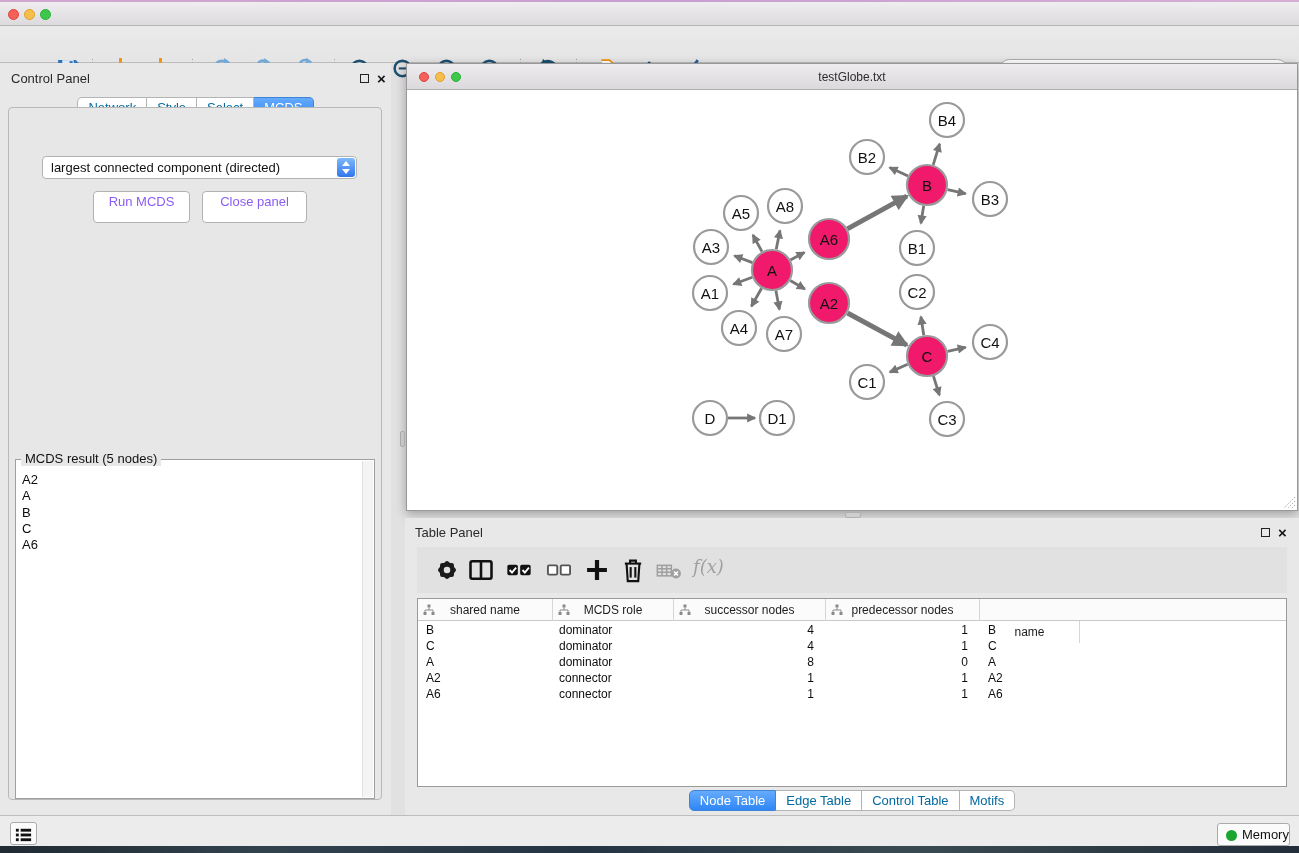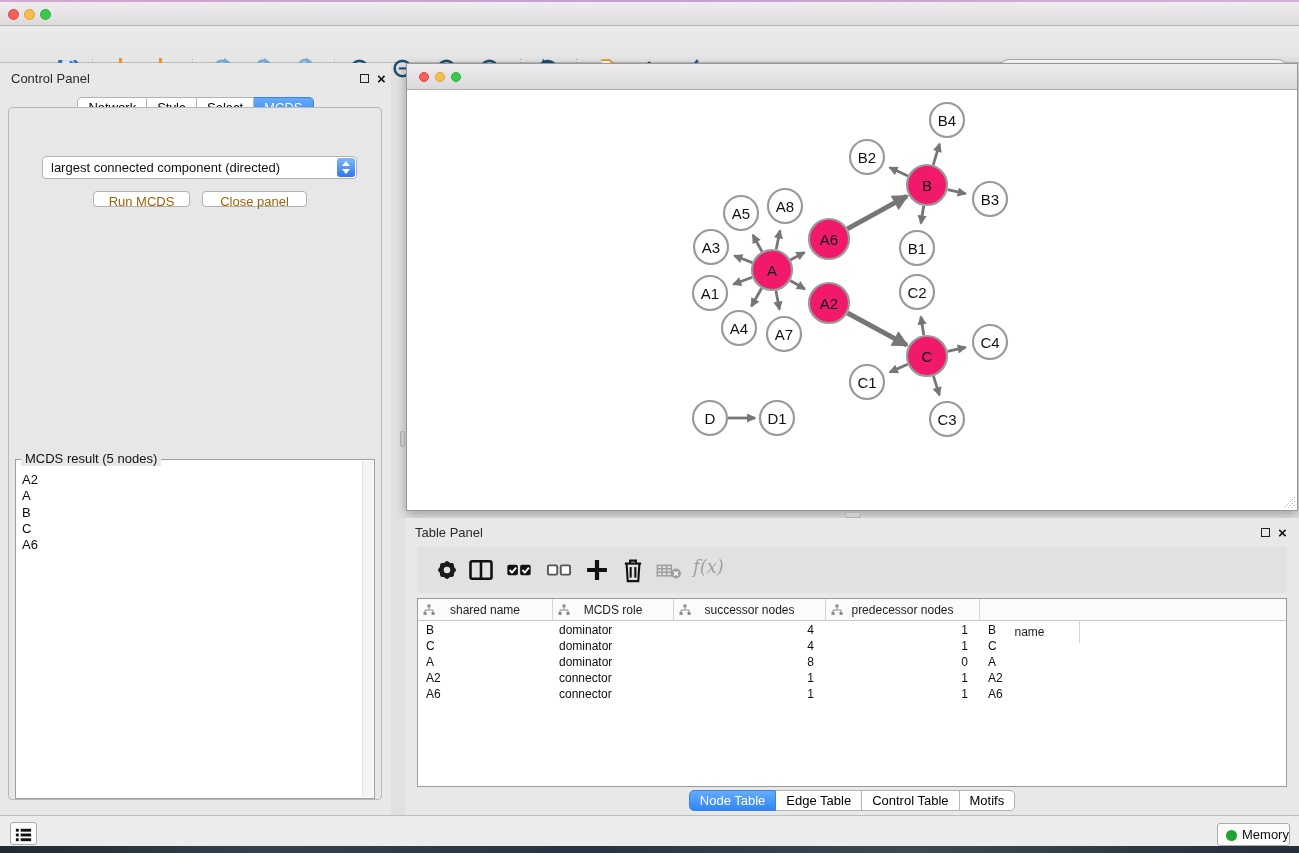--- a/index.html
+++ b/index.html
@@ -33,40 +33,40 @@
   .searchbox input { position:absolute; left:24px; top:1px; width:255px; height:17px;
     border:none; outline:none; font-size:12px; background:transparent; }
   
   .control-panel { position:absolute; left:0; top:63px; width:391px; height:752px;
     background:#e9e8e9; }
   .panel-title { position:absolute; left:11px; top:8px; font-size:13px; color:#2a2a2a; }
   .float-ic { position:absolute; width:9px; height:9px; border:1.5px solid #222; background:transparent; }
   .close-ic { position:absolute; font-size:15px; font-weight:900; color:#141414; line-height:12px; }
   .tabbar { display:flex; justify-content:center; }
   .tab { background:#fff; border:1px solid #b4b4b4; border-left:none;
-    padding:2px 10px; font-size:13px; height:21px; color:#000000; white-space:nowrap; }
+    padding:2px 10px; font-size:13px; height:21px; color:#0369a1; white-space:nowrap; }
   .tab:first-child { border-left:1px solid #b4b4b4; border-radius:5px 0 0 5px; }
   .tab:last-child { border-radius:0 5px 5px 0; }
   .tab.active { background:linear-gradient(#66abfc,#2f86f6); color:#fff; border-color:#3f83d6; }
   .cp-tabs { position:absolute; left:0; top:34px; width:100%; }
   .cp-content { position:absolute; left:8px; top:44px; width:374px; height:693px;
     border:1px solid #b8b8b8; border-radius:4px; background:#e8e7e8; }
   .opt-label { position:absolute; left:0; top:26px; width:100%; text-align:center;
     font-size:13px; color:#151515; }
   .dropdown { position:absolute; left:33px; top:48px; width:315px; height:23px;
     background:#fff; border:1px solid #b2b2b2; border-radius:4px; }
   .dropdown .dd-text { position:absolute; left:8px; top:3px; font-size:13px; color:#111; }
   .dd-stepper { position:absolute; right:1px; top:1px; width:18px; height:19px;
     border-radius:3px; background:linear-gradient(#7db9fa,#3276ee); }
   .dd-up { position:absolute; left:5px; top:3px; width:0; height:0;
     border-left:4px solid transparent; border-right:4px solid transparent; border-bottom:5px solid #fff; }
   .dd-down { position:absolute; left:5px; bottom:3px; width:0; height:0;
     border-left:4px solid transparent; border-right:4px solid transparent; border-top:5px solid #fff; }
-  .btn { position:absolute; height:16px; background:#fff; border:1px solid #b2b2b2;
-    border-radius:4px; font-size:13px; color:#a16207; text-align:center; line-height:19px; }
+  .btn { position:absolute; height:32px; background:#fff; border:1px solid #b2b2b2;
+    border-radius:4px; font-size:13px; color:#8b5cf6; text-align:center; line-height:19px; }
   .groupbox { position:absolute; left:6px; top:351px; width:360px; height:340px;
     border:1px solid #9f9f9f; background:#fff; }
   .groupbox-label { position:absolute; top:-9px; left:5px; background:#e8e7e8;
     padding:0 4px; font-size:13px; color:#111; }
   .mcds-list { position:absolute; left:2px; top:4px; right:14px; bottom:2px;
     padding-top:8px; overflow:hidden; }
   .list-item { font-size:13px; color:#0c0c0c; line-height:16.3px; padding-left:4px; }
   .scroll-track { position:absolute; top:1px; right:1px; bottom:1px; width:11px;
     background:#f4f4f4; border-left:1px solid #e2e2e2; }
   
@@ -318,20 +318,21 @@
         <div class="scroll-track"></div>
       </div>
     </div>
   </div>
 
   <div class="net-window">
     <div class="net-titlebar">
       <span class="tl red" style="left:12px"></span>
       <span class="tl yel" style="left:28px"></span>
       <span class="tl grn" style="left:44px"></span>
+      <div class="net-title">testGlobe.txt</div>
     </div>
     <div class="net-canvas">
       <svg id="graph-svg" width="890" height="419">
           <defs>
             <marker id="arr" viewBox="0 0 10 10" refX="8.5" refY="5" markerWidth="3.6" markerHeight="3.3" orient="auto" markerUnits="strokeWidth">
               <path d="M0 0 L10 5 L0 10 Z" fill="#767676"></path>
             </marker>
           </defs>
           <line x1="355.0" y1="160.6" x2="345.9" y2="144.0" stroke="#767676" stroke-width="2.8" marker-end="url(#arr)"></line>
           <line x1="369.2" y1="158.4" x2="373.0" y2="139.5" stroke="#767676" stroke-width="2.8" marker-end="url(#arr)"></line>

